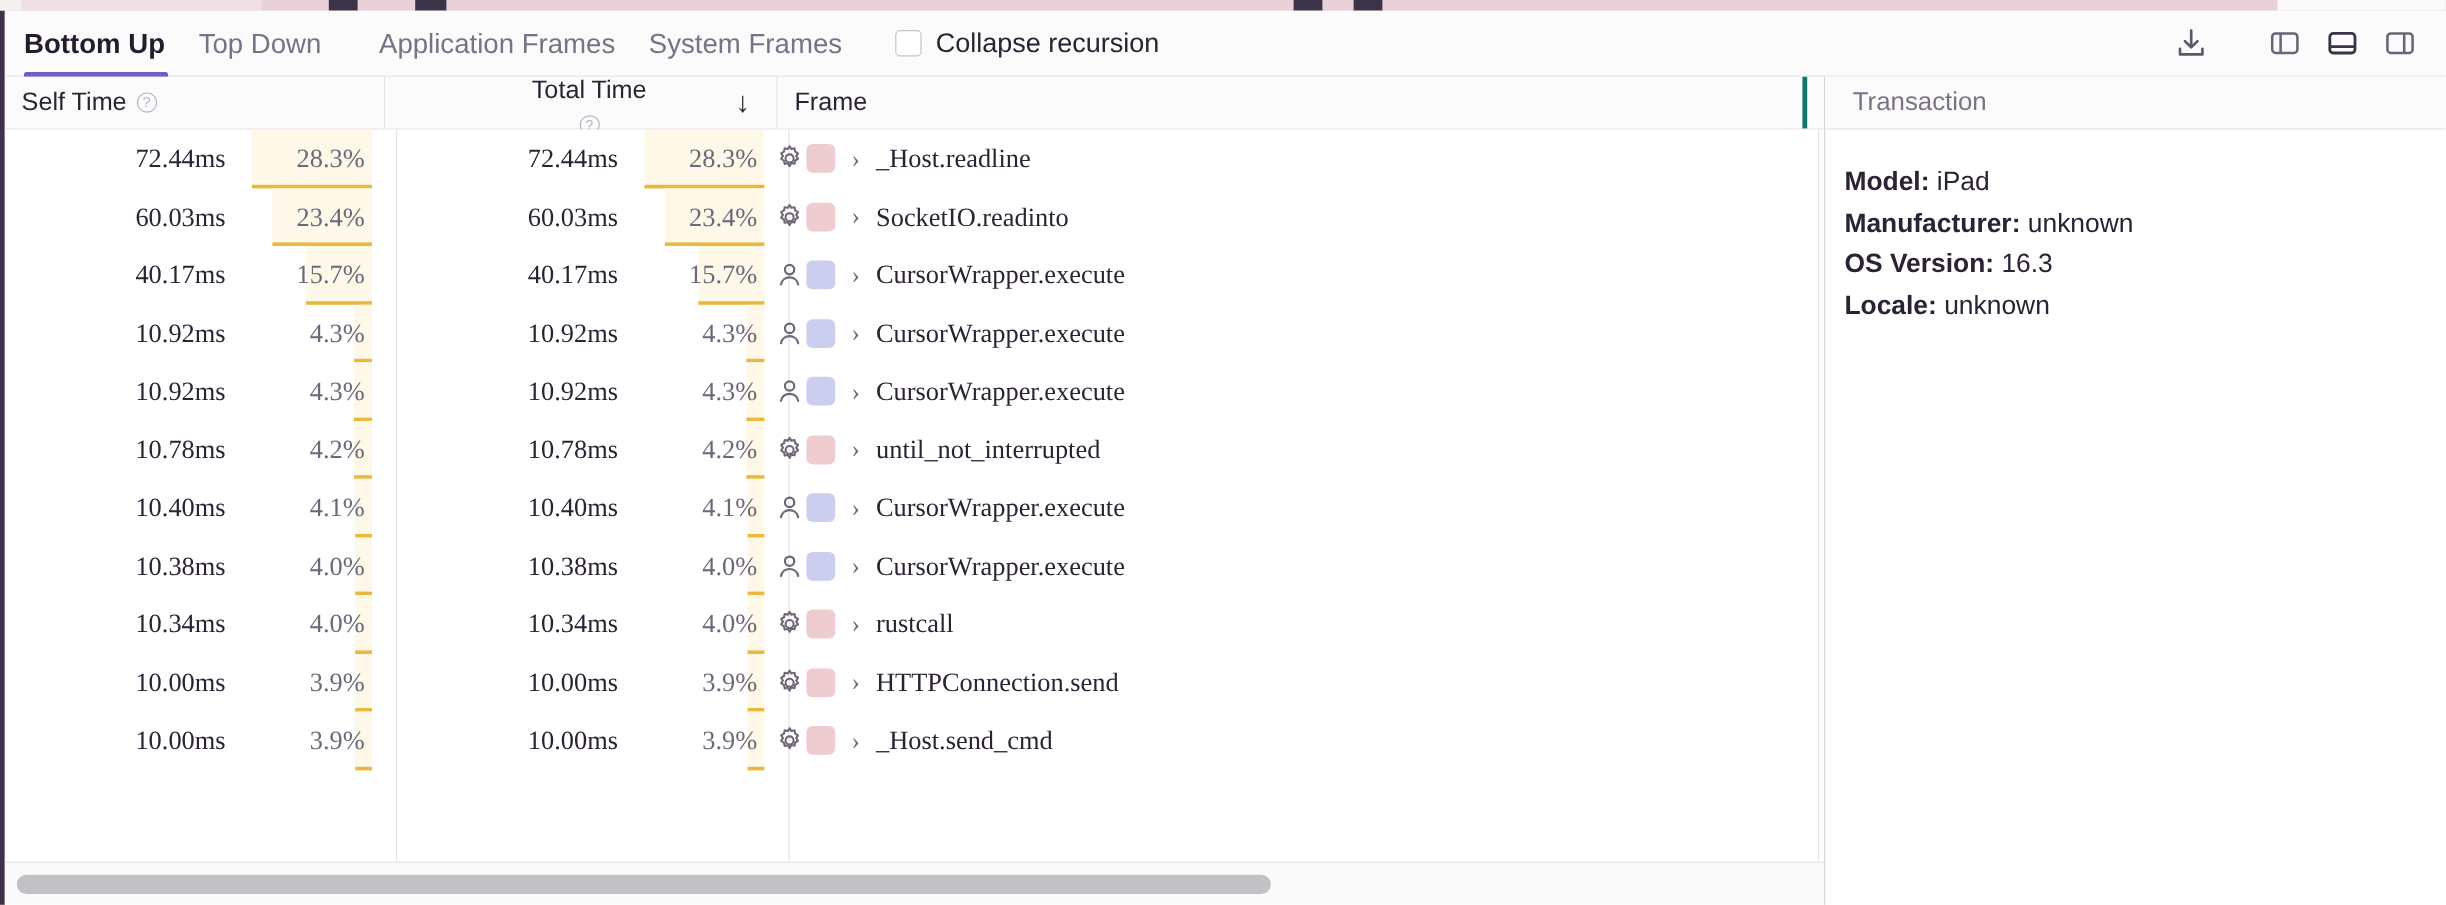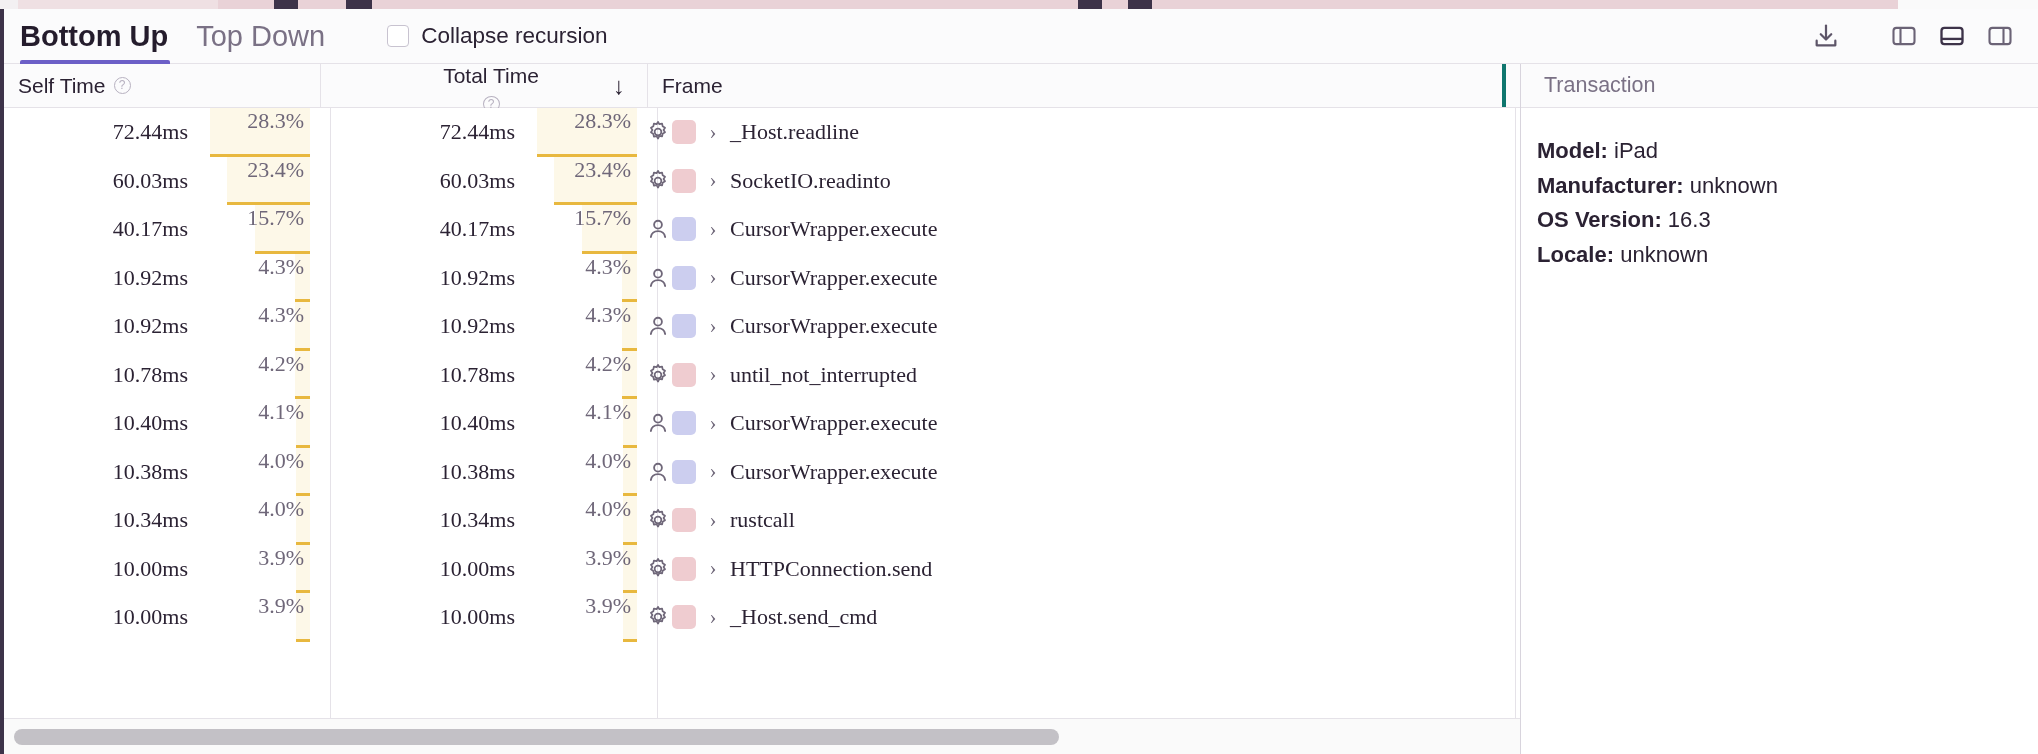--- a/index.html
+++ b/index.html
@@ -51,21 +51,21 @@
     align-items: center;
     border-bottom: 1px solid #e5e2e8;
   }
   .tab-group { display: flex; align-items: center; height: 55px; }
   .tab {
     position: relative;
     height: 55px;
     display: flex;
     align-items: center;
     padding: 0 14px;
-    font-size: 29px;
+    font-size: 23px;
     color: #7a7185;
     cursor: pointer;
     white-space: nowrap;
   }
   .tab:first-child { padding-left: 16px; }
   .tab.active { color: #241c2c; font-weight: 700; }
   .tab.active::after {
     content: "";
     position: absolute;
     left: 14px; right: 14px;
@@ -194,21 +194,21 @@
     color: #2b2233;
     padding-right: 2px;
     flex: none;
   }
   .pct-cell {
     width: 120px;
     height: 48.5px;
     position: relative;
     flex: none;
     display: flex;
-    align-items: flex-start;
+    align-items: center;
     justify-content: flex-end;
     padding-left: 36px;
   }
   .pct-bg {
     position: absolute;
     right: 0; top: 0; bottom: 0;
     background: #fdf8e8;
   }
   .pct-bar {
     position: absolute;
@@ -347,20 +347,26 @@
       <span>Bottom Up</span>
     </div>
     <div class="tab">
       <span>Top Down</span>
     </div>
   </div>
 
   <div class="tab-gap"></div>
 
   <div class="tab-group">
+    <div class="tab">
+      <span>Application Frames</span>
+    </div>
+    <div class="tab">
+      <span>System Frames</span>
+    </div>
   </div>
 
   <div class="collapse-wrap">
     <span class="chk"></span>
     <span class="collapse-label">Collapse recursion</span>
   </div>
 
   <div class="toolbar-spacer"></div>
 
   <div class="tool-icons">

